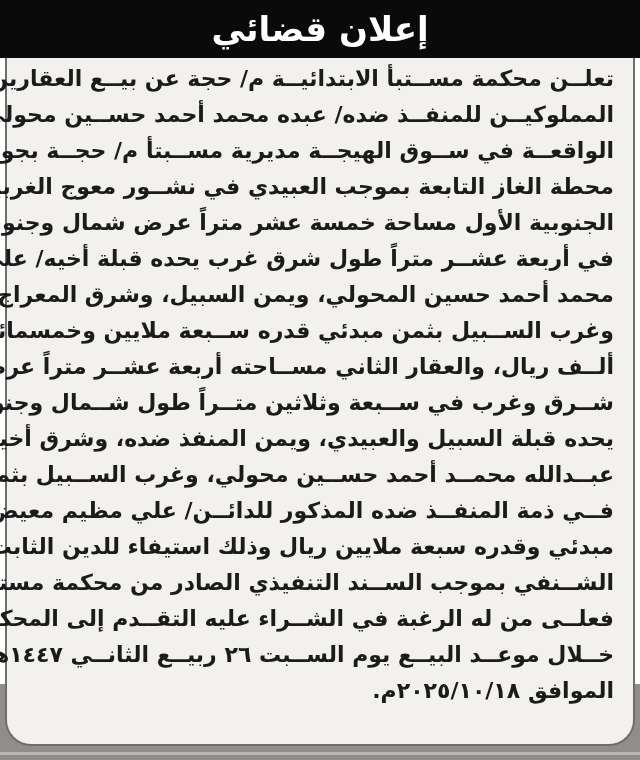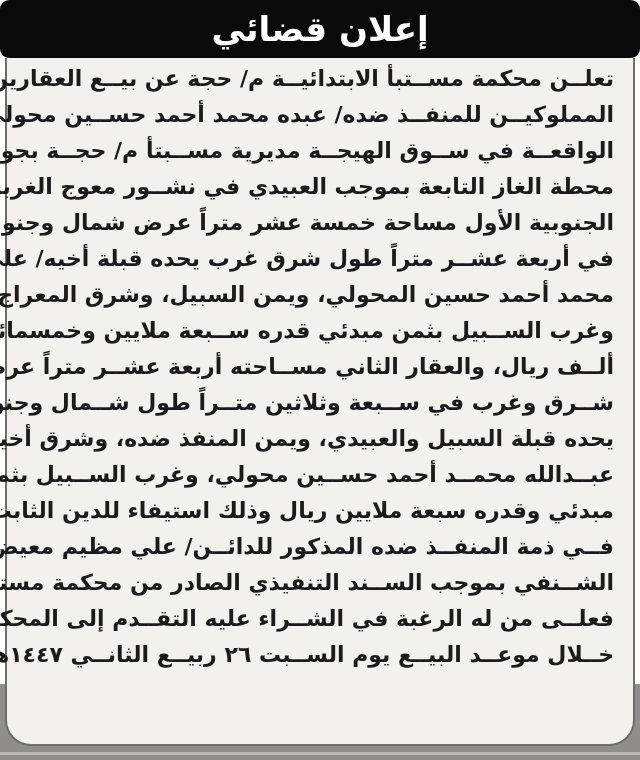--- a/index.html
+++ b/index.html
@@ -27,21 +27,21 @@
     left: 0; bottom: 5px;
     width: 100%; height: 3px;
     background: #b9b8b6;
   }
   .banner {
     position: absolute;
     top: 0; left: 0;
     width: 640px; height: 58px;
     background: #0a0a0a;
     z-index: 2;
-    display: flex; align-items: center; justify-content: center; border-radius: 9px;
+    display: flex; align-items: center; justify-content: center;
   }
   .banner .title {
     color: #ffffff;
     font-size: 34px;
     font-weight: bold;
     letter-spacing: 1px;
     line-height: 58px;
   }
   .card {
     position: absolute;
@@ -90,20 +90,21 @@
     <div class="text-line">الواقعــة في ســوق الهيجــة مديرية مســبتأ م/ حجــة بجوار</div>
     <div class="text-line">محطة الغاز التابعة بموجب العبيدي في نشــور معوج الغربية</div>
     <div class="text-line">الجنوبية الأول مساحة خمسة عشر متراً عرض شمال وجنوب</div>
     <div class="text-line">في أربعة عشــر متراً طول شرق غرب يحده قبلة أخيه/ علي</div>
     <div class="text-line">محمد أحمد حسين المحولي، ويمن السبيل، وشرق المعراج،</div>
     <div class="text-line">وغرب الســبيل بثمن مبدئي قدره ســبعة ملايين وخمسمائة</div>
     <div class="text-line">ألــف ريال، والعقار الثاني مســاحته أربعة عشــر متراً عرض</div>
     <div class="text-line">شــرق وغرب في ســبعة وثلاثين متــراً طول شــمال وجنوب</div>
     <div class="text-line">يحده قبلة السبيل والعبيدي، ويمن المنفذ ضده، وشرق أخيه</div>
     <div class="text-line">عبــدالله محمــد أحمد حســين محولي، وغرب الســبيل بثمن</div>
+    <div class="text-line">فــي ذمة المنفــذ ضده المذكور للدائــن/ علي مظيم معيض</div>
     <div class="text-line">مبدئي وقدره سبعة ملايين ريال وذلك استيفاء للدين الثابت</div>
-    <div class="text-line">فــي ذمة المنفــذ ضده المذكور للدائــن/ علي مظيم معيض</div>
     <div class="text-line">الشــنفي بموجب الســند التنفيذي الصادر من محكمة مستبأ</div>
     <div class="text-line">فعلــى من له الرغبة في الشــراء عليه التقــدم إلى المحكمة</div>
     <div class="text-line">خــلال موعــد البيــع يوم الســبت ٢٦ ربيــع الثانــي ١٤٤٧هـ</div>
+    <div class="text-line last">الموافق ٢٠٢٥/١٠/١٨م.</div>
   </div>
 
 </div>
 
 </body></html>

